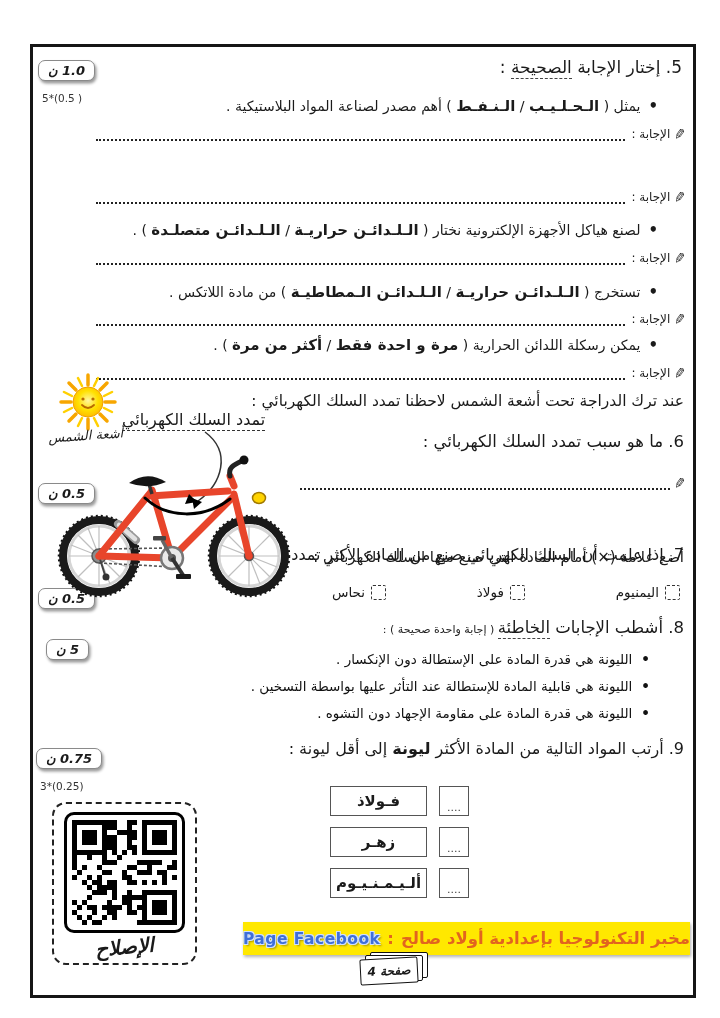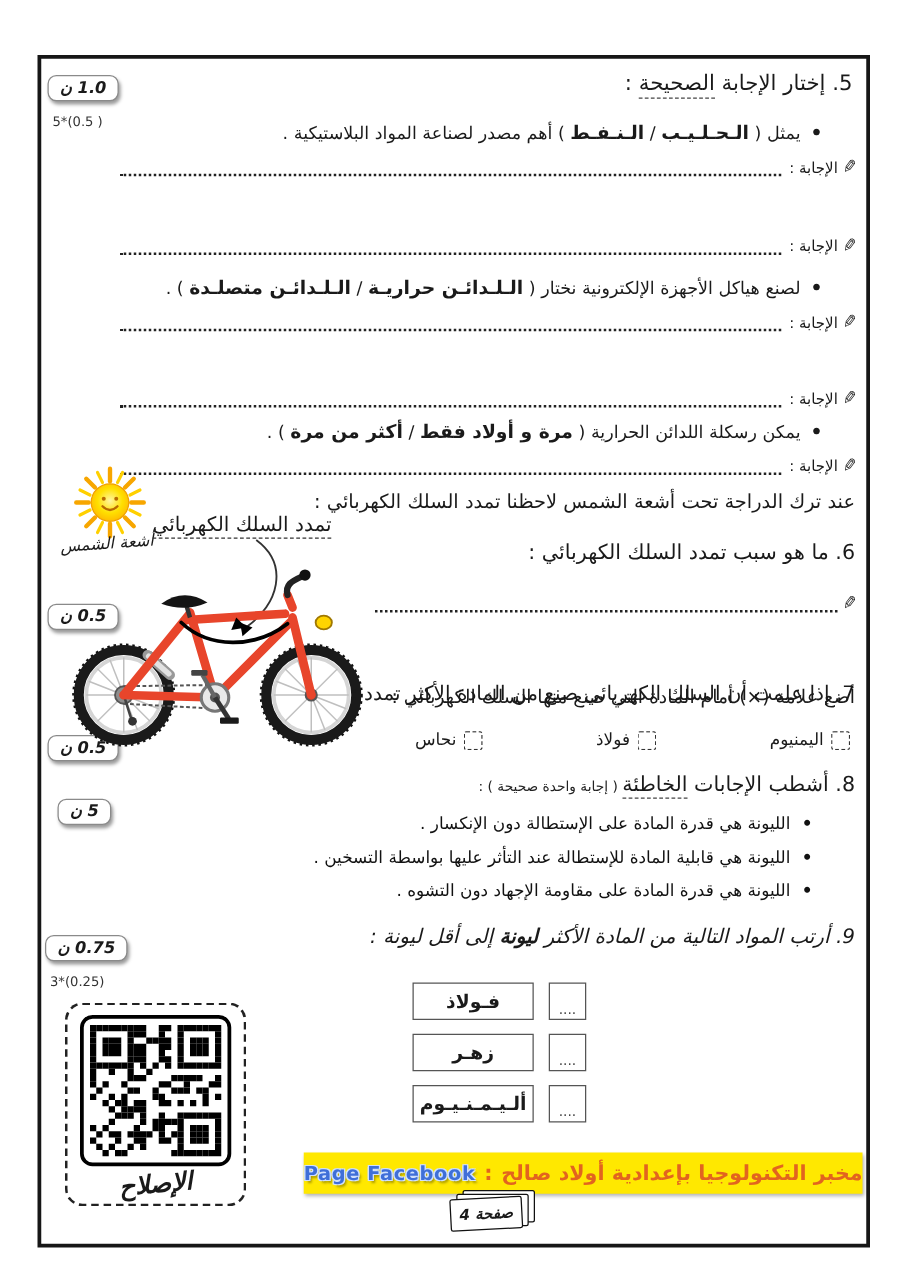--- a/index.html
+++ b/index.html
@@ -107,27 +107,28 @@
     <span class="dots"></span>
   </div>
 
   <div class="bullet" style="right:62px; top:221px;margin-left:48px;"><span>لصنع هياكل الأجهزة الإلكترونية نختار ( </span><b>الـلـدائـن حراريـة</b><span> / </span><b>الـلـدائـن متصلـدة</b><span> ) .</span></div>
   <div class="ans" style="right:34px; left:96px; top:245px;">
     <span class="pen">✎</span>
     <span class="anslabel">الإجابة :</span>
     <span class="dots"></span>
   </div>
 
+  <div class="bullet" style="right:62px; top:283px;"><span>تستخرج ( </span><b>الـلـدائـن حراريـة</b><span> / </span><b>الـلـدائـن الـمطاطيـة</b><span> ) من مادة اللاتكس .</span></div>
   <div class="ans" style="right:34px; left:96px; top:306px;">
     <span class="pen">✎</span>
     <span class="anslabel">الإجابة :</span>
     <span class="dots"></span>
   </div>
 
-  <div class="bullet" style="right:62px; top:336px;"><span>يمكن رسكلة اللدائن الحرارية ( </span><b>مرة و أولاد فقط</b><span> / </span><b>أكثر من مرة</b><span> ) .</span></div>
+  <div class="bullet" style="right:62px; top:336px;"><span>يمكن رسكلة اللدائن الحرارية ( </span><b>مرة و احدة فقط</b><span> / </span><b>أكثر من مرة</b><span> ) .</span></div>
   <div class="ans" style="right:34px; left:96px; top:360px;">
     <span class="pen">✎</span>
     <span class="anslabel">الإجابة :</span>
     <span class="dots"></span>
   </div>
 
   <svg width="255" height="235" viewBox="0 0 255 235" style="position:absolute; left:42px; top:372px;">
     <defs>
       <radialGradient id="sunGrad" cx="50%" cy="45%" r="60%">
         <stop offset="0%" stop-color="#fff6a0"></stop>
@@ -259,21 +260,21 @@
       <span class="ckbox"></span>
       <span>نحاس</span>
     </label>
   </div>
 
   <div class="qtitle" style="right:36px; top:618px; font-size:16.5px;"><span>8. أشطب الإجابات </span><span class="u">الخاطئة</span><span class="note"> ( إجابة واحدة صحيحة ) :</span></div>
   <div class="q8li" style="top:651px;">الليونة هي قدرة المادة على الإستطالة دون الإنكسار .</div>
   <div class="q8li" style="top:678px;">الليونة هي قابلية المادة للإستطالة عند التأثر عليها بواسطة التسخين .</div>
   <div class="q8li" style="top:705px;">الليونة هي قدرة المادة على مقاومة الإجهاد دون التشوه .</div>
 
-  <div class="qtitle" style="right:36px; top:739px; font-size:16px;font-style:italic;"><span>9. أرتب المواد التالية من المادة الأكثر </span><b>ليونة</b><span> إلى أقل ليونة :</span></div>
+  <div class="qtitle" style="right:36px; top:739px; font-size:16px;"><span>9. أرتب المواد التالية من المادة الأكثر </span><b>ليونة</b><span> إلى أقل ليونة :</span></div>
   <div class="rankwrap">
     <div class="rankrow">
       <span class="rankbox">....</span>
       <span class="matbox">فـولاذ</span>
     </div>
     <div class="rankrow">
       <span class="rankbox">....</span>
       <span class="matbox">زهـر</span>
     </div>
     <div class="rankrow">

